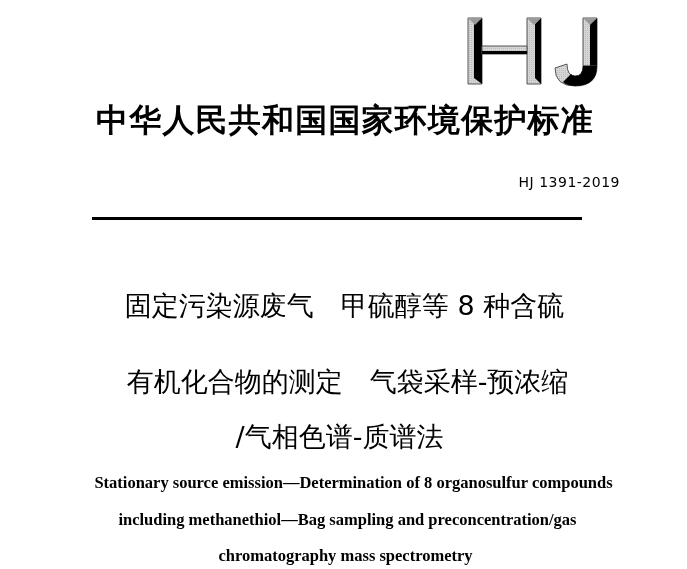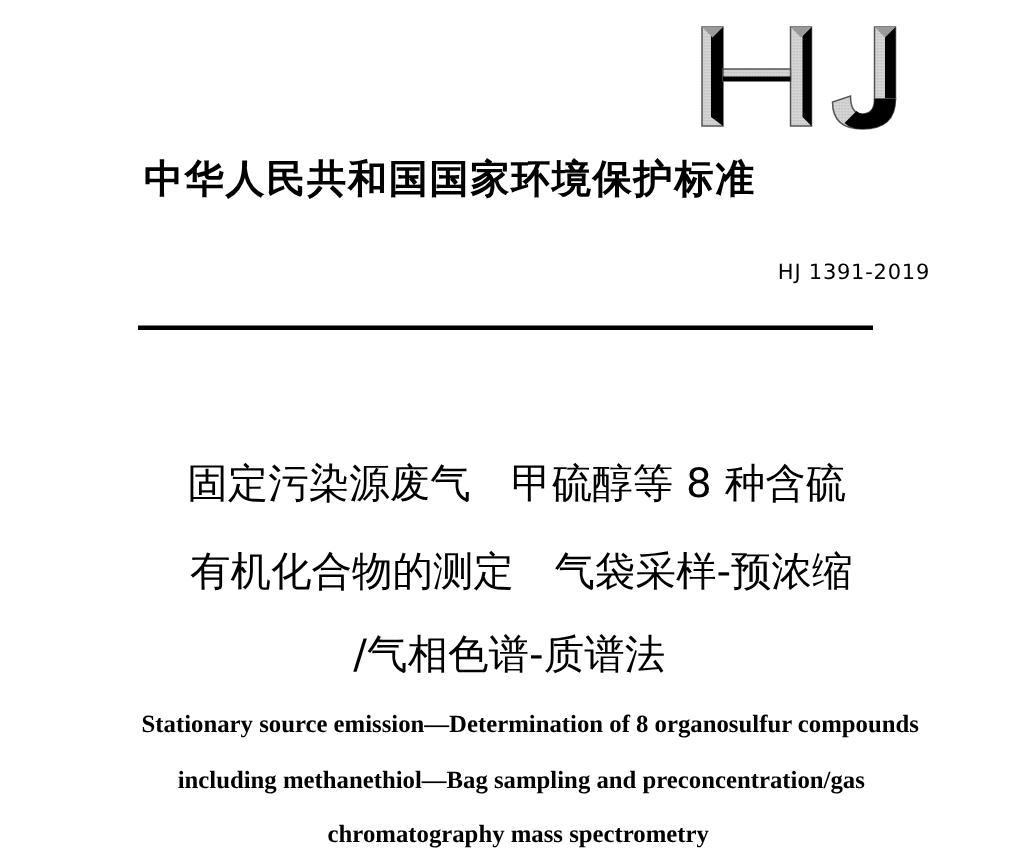--- a/index.html
+++ b/index.html
@@ -22,21 +22,21 @@
       height: 85px;
     }
     .logo svg { display: block; }
     .org-name {
       position: absolute;
       left: 96px;
       top: 102px;
       width: 530px;
       font-family: "DejaVu Sans", sans-serif;
       font-weight: bold;
-      font-size: 26px;
+      font-size: 32px;
       letter-spacing: 1.2px;
       line-height: 36px;
       white-space: nowrap;
     }
     .std-number {
       position: absolute;
       left: 500px;
       top: 172px;
       width: 120px;
       text-align: right;
@@ -56,21 +56,21 @@
     .cn-title {
       position: absolute;
       left: 0;
       width: 687px;
       text-align: center;
       font-family: "DejaVu Sans", sans-serif;
       font-size: 27px;
       line-height: 36px;
       white-space: pre;
     }
-    .cn-title.l1 { top: 305px; left: 1px; }
+    .cn-title.l1 { top: 288px; left: 1px; }
     .cn-title.l2 { top: 364px; left: 4px; }
     .cn-title.l3 { top: 419px; left: -4px; }
     .en-title {
       position: absolute;
       left: 0;
       width: 687px;
       text-align: center;
       font-family: "Liberation Serif", serif;
       font-weight: bold;
       font-size: 16.5px;

